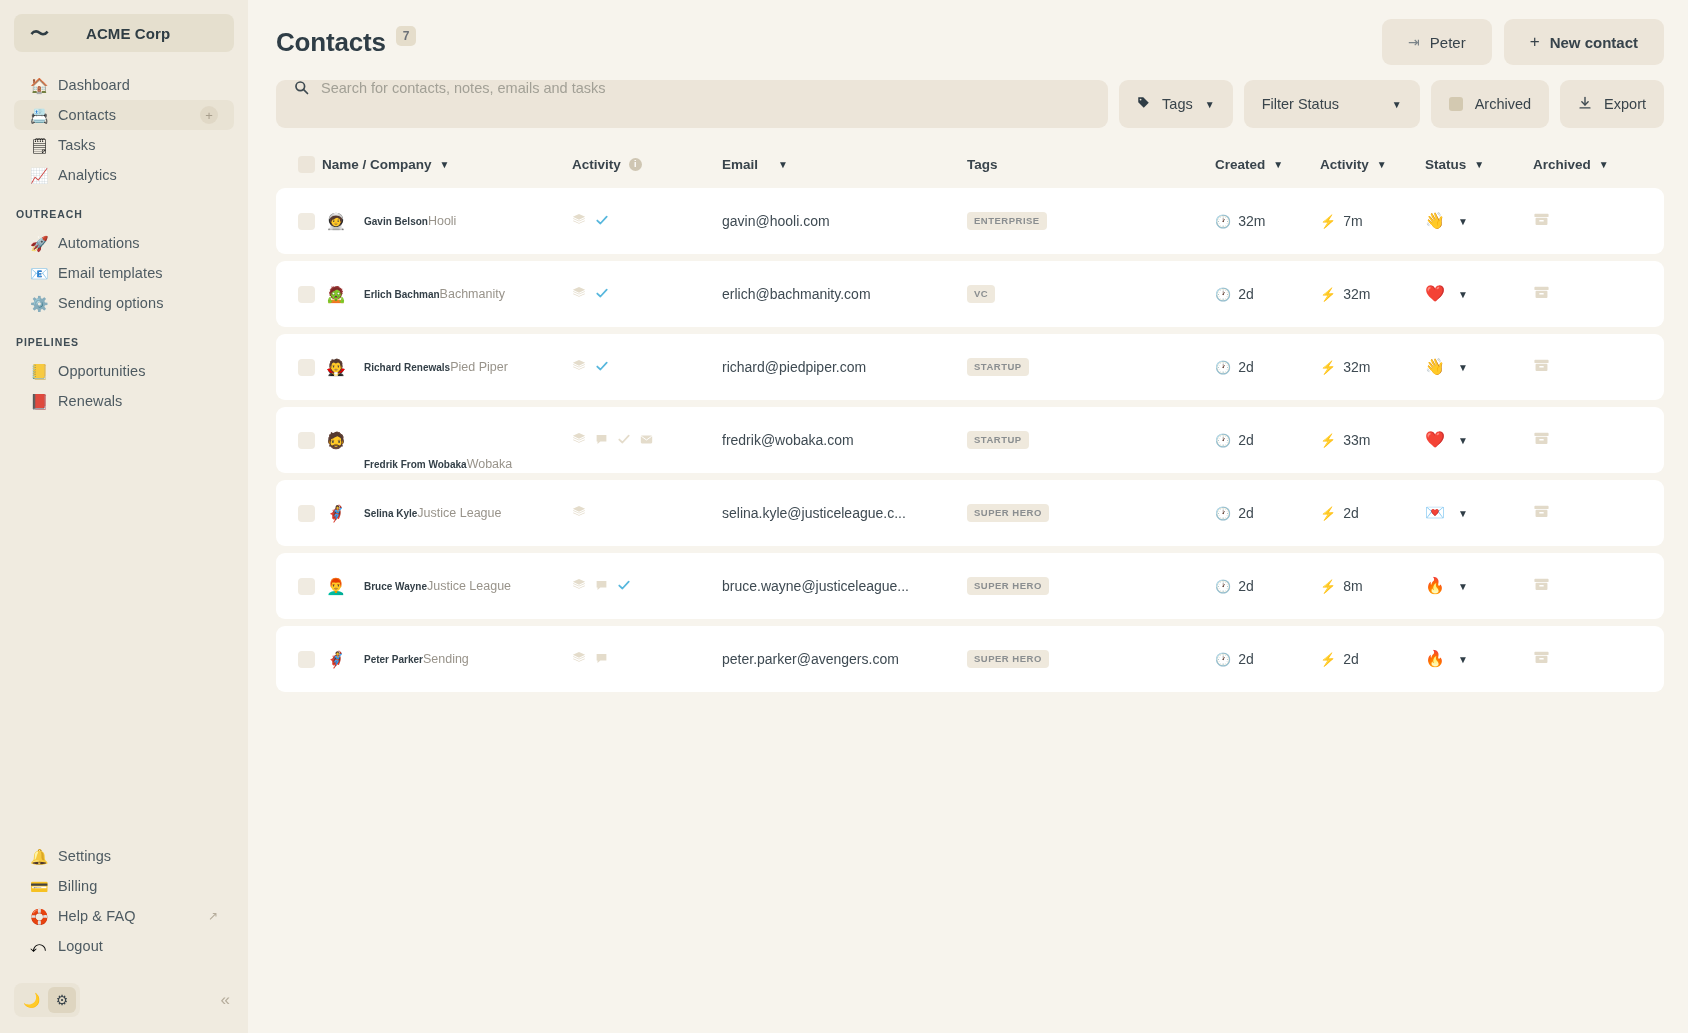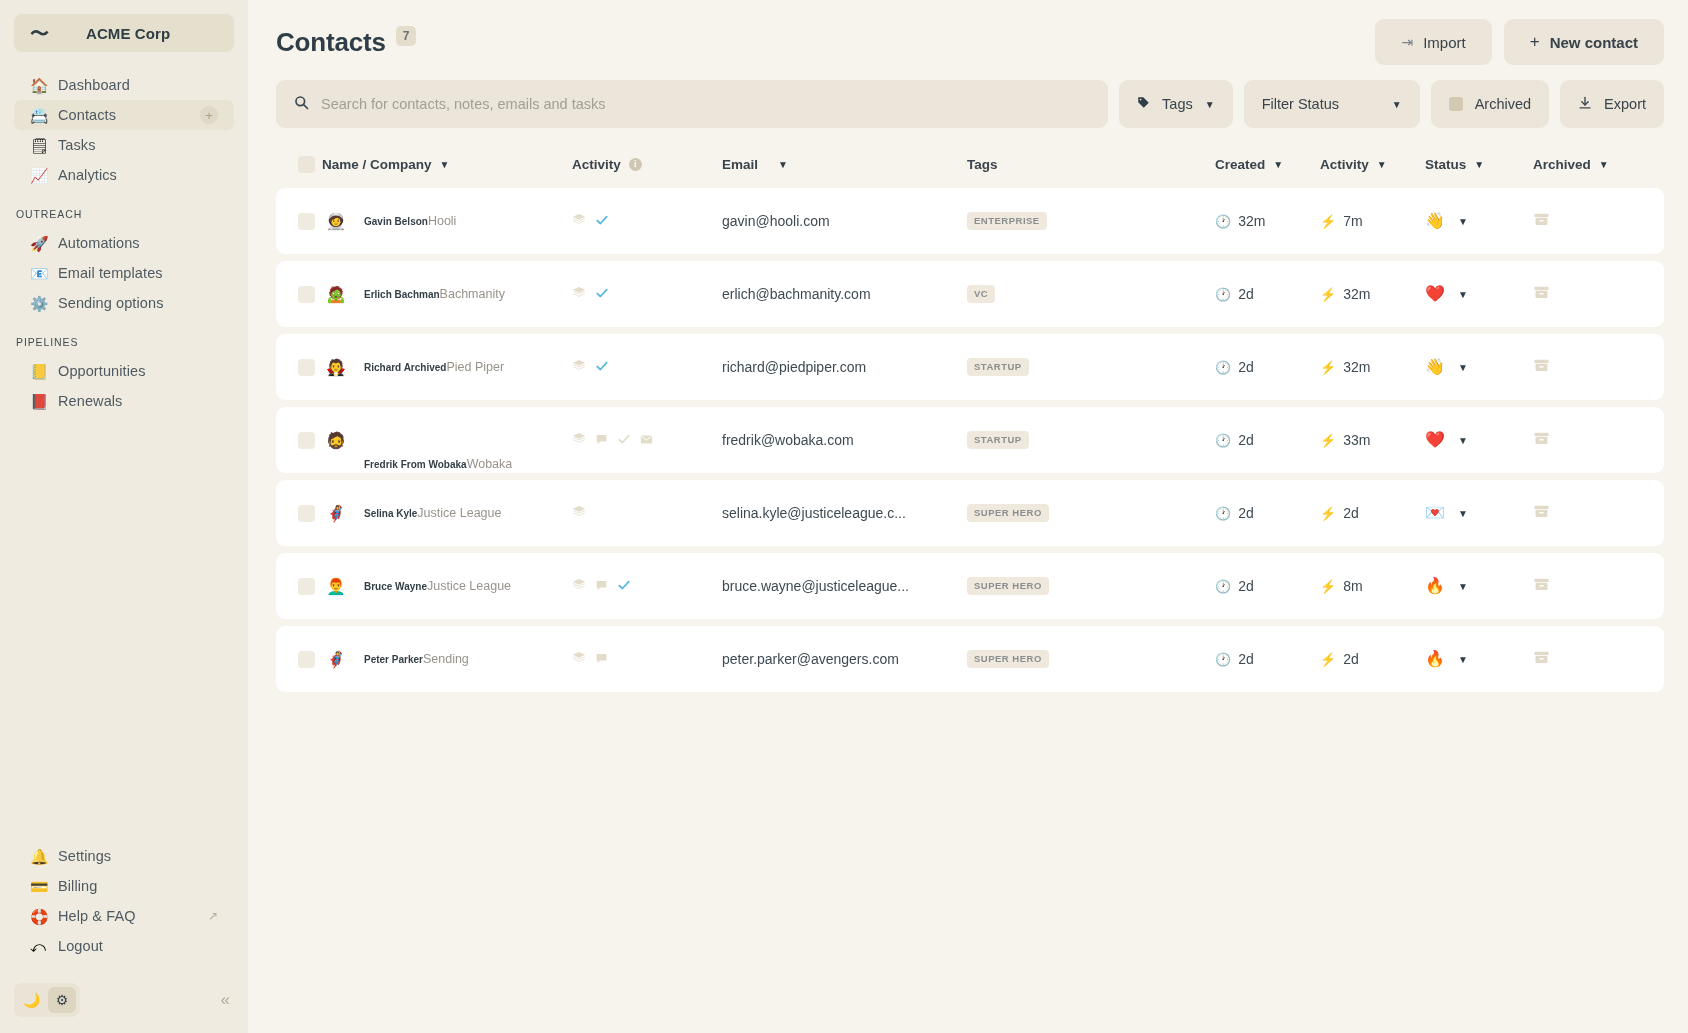--- a/index.html
+++ b/index.html
@@ -44,21 +44,21 @@
     filter: saturate(.85);
   }
   .nav-label { font-size: 14.5px; color: #4d5a61; margin-left: 6px; letter-spacing: .1px; }
   .nav-trail {
     margin-left: auto; font-size: 12px; color: #b9b0a0;
     width: 18px; height: 18px; border-radius: 50%;
     display: flex; align-items: center; justify-content: center;
   }
   .nav-trail.circ { background: #e0d8c6; color: #a79e8c; font-size: 13px; }
   .sec-title {
-    font-size: 10.5px; font-weight: 400; color: #3f4c54;
+    font-size: 10.5px; font-weight: 700; color: #3f4c54;
     letter-spacing: .9px; margin: 18px 0 8px 16px;
   }
   .spacer { flex: 1 1 auto; }
   .bottom-nav { padding-bottom: 10px; }
   .ext-ico { margin-left: auto; font-size: 12px; color: #b5ac9b; }
   .footer-bar {
     margin: 12px 14px 16px 14px; display: flex; align-items: center;
   }
   .toggle-group {
     background: #eae4d6; border-radius: 8px; padding: 4px;
@@ -94,21 +94,21 @@
     font-size: 15px; color: #37434b;
   }
   .btn-ico { font-size: 14px; color: #7b8489; }
   .btn-primary { font-weight: 700; }
   .plus-ico { font-size: 17px; color: #37434b; font-weight: 400; }
 
   
   .filterbar { display: flex; gap: 11px; margin-bottom: 18px; }
   .search-wrap {
     flex: 1 1 auto; height: 48px; background: #ece5d9; border-radius: 9px;
-    display: flex; align-items: center; padding: 0 18px; min-width: 0;
+    display: flex; align-items: flex-start; padding: 0 18px; min-width: 0;
   }
   .search-ico { font-size: 15px; color: #3d4950; margin-right: 12px; }
   .search-input {
     border: none; background: transparent; outline: none; flex: 1 1 auto;
     font-size: 14.5px; color: #39444b; font-family: "Liberation Sans", sans-serif;
   }
   .search-input::placeholder { color: #a2a096; }
   .fbtn {
     height: 48px; border-radius: 9px; background: #ece5d9;
     display: flex; align-items: center; padding: 0 18px;
@@ -282,21 +282,21 @@
   </aside>
 
   <main class="main">
 
     <div class="topbar">
       <h1 class="page-title">Contacts</h1>
       <span class="count-badge">7</span>
       <div class="top-actions">
         <button class="btn">
           <span class="btn-ico">⇥</span>
-          <span>Import</span>
+          <span>Peter</span>
         </button>
         <button class="btn btn-primary">
           <span class="plus-ico">+</span>
           <span>New contact</span>
         </button>
       </div>
     </div>
 
     <div class="filterbar">
       <div class="search-wrap">
@@ -483,21 +483,21 @@
                 <rect x="6.6" y="9.6" width="4.8" height="1.5" rx="0.6" fill="#fff"></rect>
               </svg></span>
           </div>
         </div>
         <div class="row">
           <div class="col-chk cell">
             <span class="chkbox row-chk"></span>
           </div>
           <div class="col-name cell">
             <span class="avatar">🧛</span>
-            <span class="name-block" style="display: block;"><span class="c-name">Richard Archived</span><span class="c-comp">Pied Piper</span></span>
+            <span class="name-block" style="display: block;"><span class="c-name">Richard Renewals</span><span class="c-comp">Pied Piper</span></span>
           </div>
           <div class="col-act cell">
             <div class="acts">
               <span class="act-ico ico-stack"><svg width="14" height="14" viewBox="0 0 16 16" fill="#e4dccb">
                   <path d="M8 1.2 15 4.4 8 7.6 1 4.4z"></path>
                   <path d="M8 8.9 14.2 6.1 15 6.5 8 9.7 1 6.5l0.8-0.4z"></path>
                   <path d="M8 11.5 14.2 8.7 15 9.1 8 12.3 1 9.1l0.8-0.4z"></path>
                 </svg></span>
               <span class="act-ico ico-check"><svg width="14" height="14" viewBox="0 0 16 16" fill="none" stroke="#57b7dd" stroke-width="2" stroke-linecap="round" stroke-linejoin="round">
                   <polyline points="2.6,8.6 6.2,12 13.4,4.2"></polyline>

